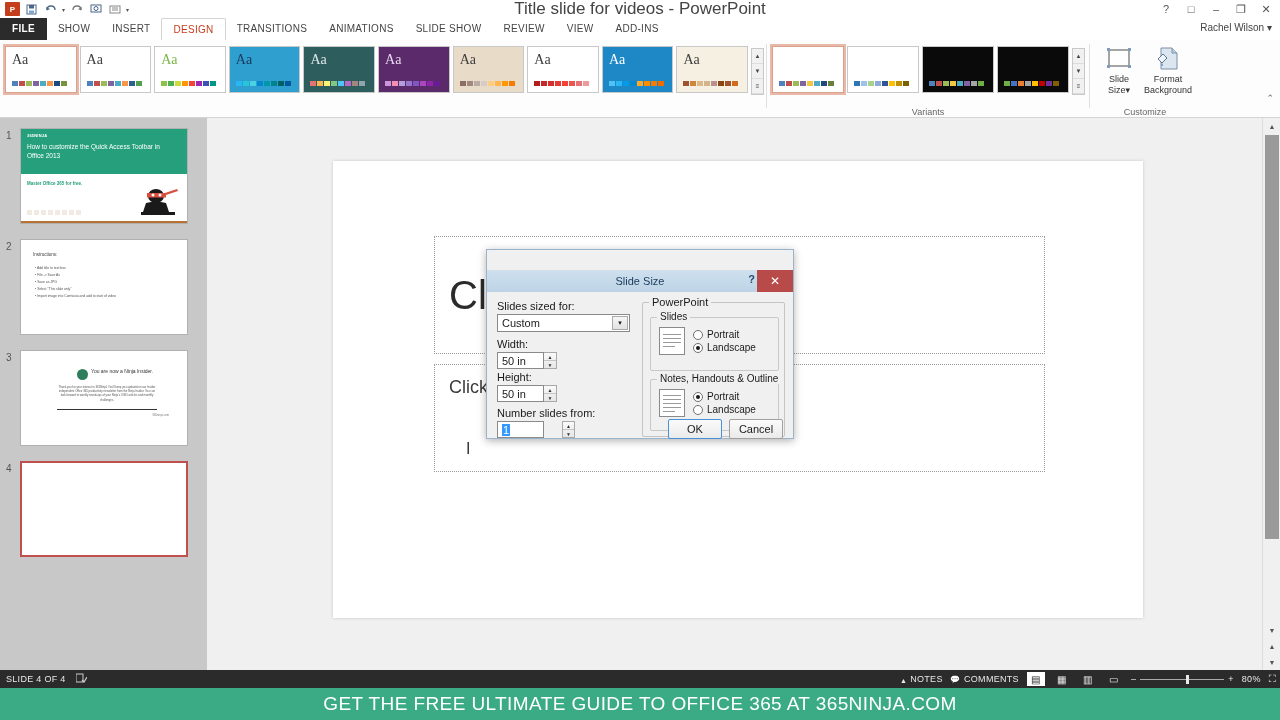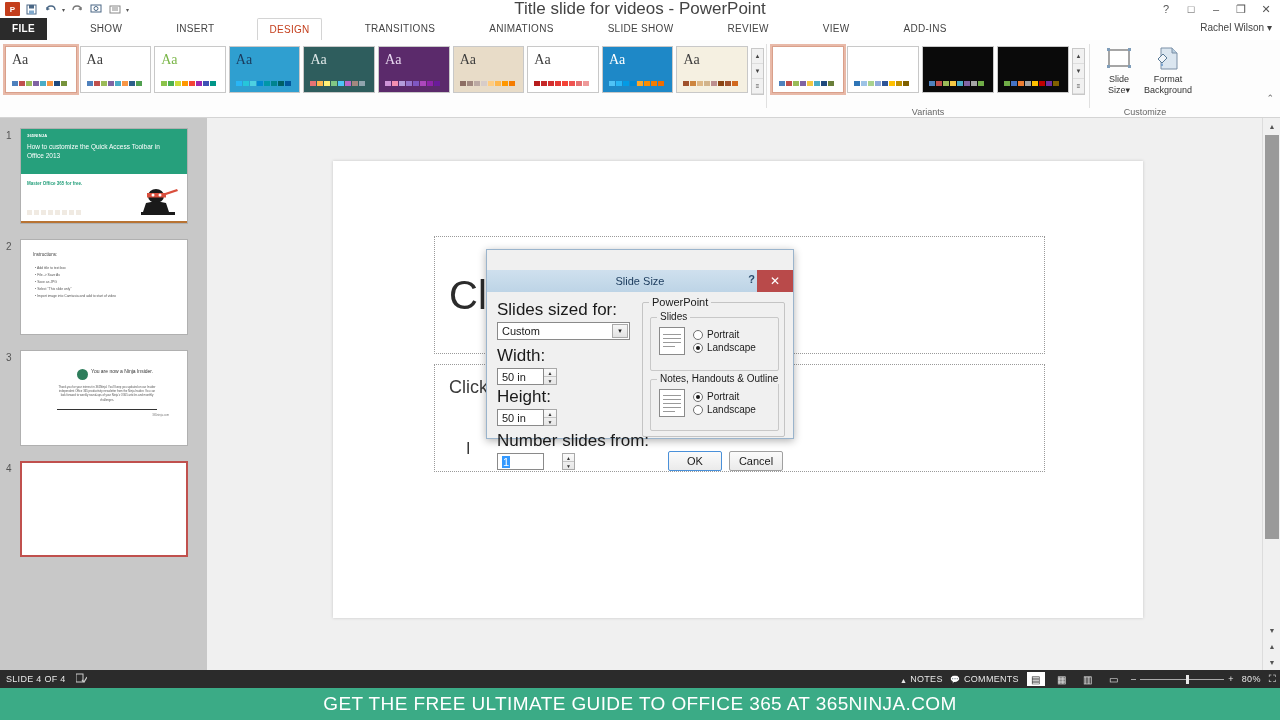--- a/index.html
+++ b/index.html
@@ -26,21 +26,21 @@
     position: absolute; left: 0; right: 0; text-align: center;
     font-size: 17px; color: #444; line-height: 18px; pointer-events: none;
   }
   .win-btns { position: absolute; right: 2px; top: 0; display: flex; align-items: center; height: 18px; gap: 1px; }
   .win-btn { width: 24px; height: 16px; display: flex; align-items: center; justify-content: center;
              font-size: 11px; color: #555; }
 
   
   .tabrow {
     position: absolute; left: 0; top: 18px; width: 1280px; height: 22px;
-    background: #ffffff; display: flex; align-items: flex-end; gap: 32px;
+    background: #ffffff; display: flex; align-items: flex-end;
   }
   .tab-file {
     background: #2b2b2b; color: #fff; font-size: 10px; font-weight: bold;
     padding: 0 12px; height: 22px; line-height: 22px; letter-spacing: .3px;
   }
   .tab {
     font-size: 10px; color: #444; padding: 0 11px; height: 22px; line-height: 22px;
     letter-spacing: .3px;
   }
   .tab.active {
@@ -185,21 +185,21 @@
     display: flex; align-items: center; justify-content: center;
     font-size: 11px; color: #1a3a5c; position: relative; margin-top: 20px;
   }
   .dlg-help { position: absolute; right: 38px; top: 3px; font-size: 11px; color: #2b4a6b; font-weight: bold; }
   .dlg-close {
     position: absolute; right: 0; top: 0; width: 36px; height: 22px;
     background: #b94a4a; color: #fff; display: flex; align-items: center; justify-content: center;
     font-size: 12px;
   }
   .dlg-body { position: relative; padding: 8px 10px; }
-  .lbl { font-size: 17px; color: #1a1a1a; margin-bottom: 2px; display: block; }
+  .lbl { font-size: 11px; color: #1a1a1a; margin-bottom: 2px; display: block; }
   .combo {
     width: 133px; height: 18px; border: 1px solid #8a8a8a; background: #fff;
     display: flex; align-items: center; position: relative; padding-left: 4px; font-size: 11px;
   }
   .combo-arrow {
     position: absolute; right: 1px; top: 1px; width: 16px; height: 14px;
     background: linear-gradient(#f6f6f6,#e2e2e2); border: 1px solid #a9a9a9;
     display: flex; align-items: center; justify-content: center; font-size: 7px;
   }
   .spin-wrap { display: flex; align-items: center; margin-bottom: 2px; }

